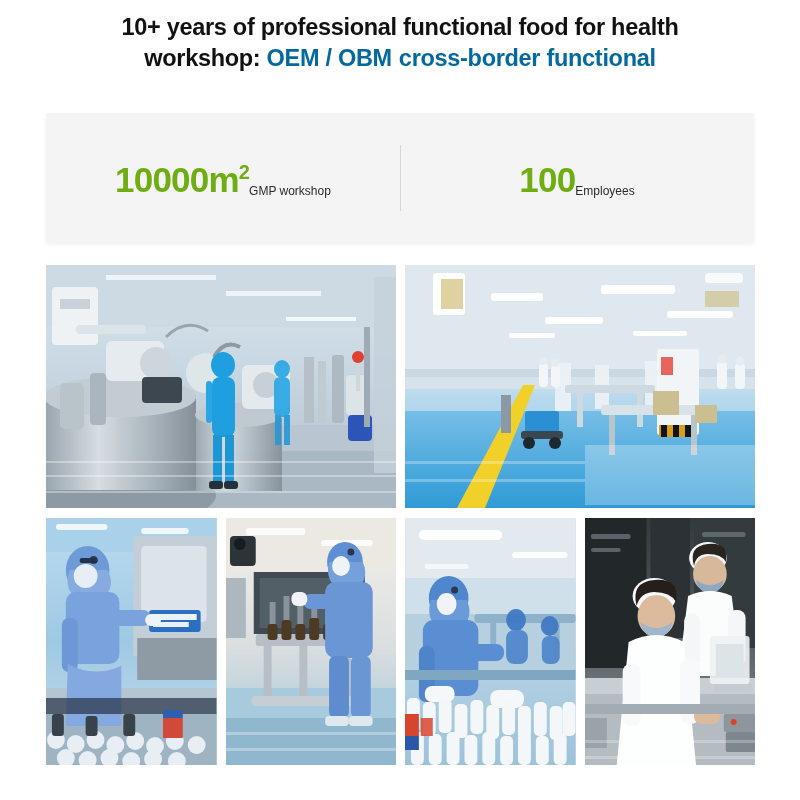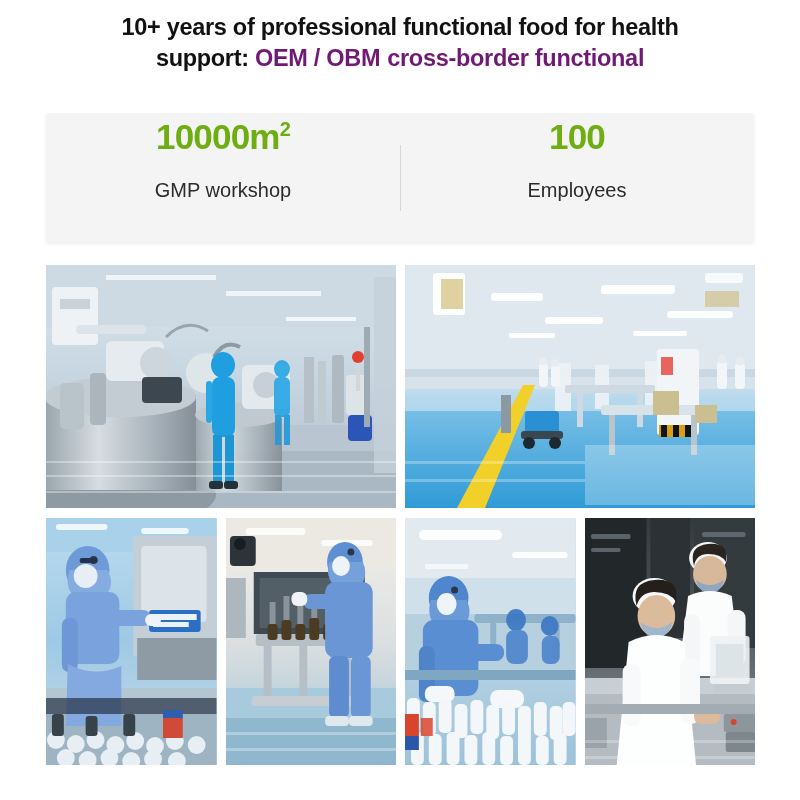--- a/index.html
+++ b/index.html
@@ -18,41 +18,42 @@
     position:absolute;
     left:40px; top:12px;
     width:720px;
     text-align:center;
     font-size:23.5px;
     font-weight:bold;
     line-height:31px;
     color:#111111;
     letter-spacing:-0.3px;
   }
-  .headline .accent { color:#701a75; }
+  .headline .accent { color:#0369a1; }
   .headline .line2 { display:block; }
   .nbsp-gap { display:inline-block; width:7px; }
 
   
   .stats-bar {
     position:absolute;
     left:46px; top:113px;
     width:708px; height:129px;
     background:#f4f4f4;
     border-radius:2px;
     display:flex;
     align-items:center;
     box-shadow:0 2px 4px rgba(0,0,0,0.07);
   }
   .stat {
     flex:1 1 0;
     position:relative;
     display:flex;
-    flex-direction:column;
+    flex-direction:row;
     align-items:center;
+    justify-content:center;
     height:100%;
     padding-top:4px;
   }
   .stat + .stat::before {
     content:"";
     position:absolute;
     left:0; top:32px;
     width:1px; height:66px;
     background:#d6d6d6;
   }
@@ -64,21 +65,21 @@
     letter-spacing:-0.8px;
     white-space:nowrap;
   }
   .stat-value sup {
     font-size:20px;
     vertical-align:super;
     line-height:0;
   }
   .stat-label {
     margin-top:23px;
-    font-size:20px;
+    font-size:12px;
     color:#2b2b2b;
     line-height:20px;
     white-space:nowrap;
   }
 
   
   .gallery { position:absolute; left:46px; top:265px; width:709px; }
 
   .row-top { display:flex; gap:9px; height:243px; }
   .row-top .photo { flex:1 1 0; height:243px; }
@@ -94,21 +95,21 @@
   .photo svg { display:block; width:100%; height:100%; }
 </style>
 </head>
 <body>
 
 <div class="page">
 
   <div class="headline">
     <span>10+ years of professional functional food for health</span>
     <span class="line2">
-      <span>support: </span><span class="accent">OEM / OBM</span><span class="nbsp-gap"></span><span class="accent">cross-border functional</span>
+      <span>workshop: </span><span class="accent">OEM / OBM</span><span class="nbsp-gap"></span><span class="accent">cross-border functional</span>
     </span>
   </div>
 
   <div class="stats-bar">
 
     <div class="stat">
       <div class="stat-value"><span>10000m</span><sup>2</sup></div>
       <div class="stat-label">GMP workshop</div>
     </div>
 

